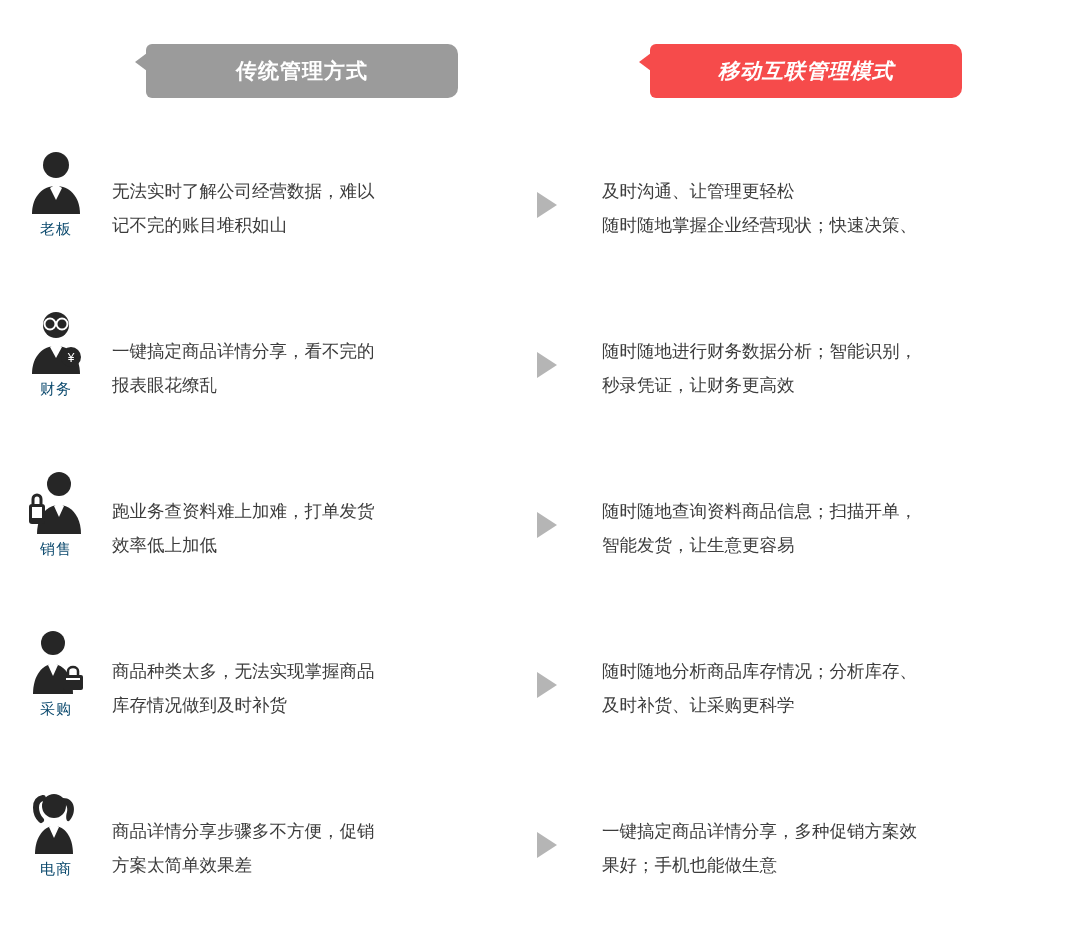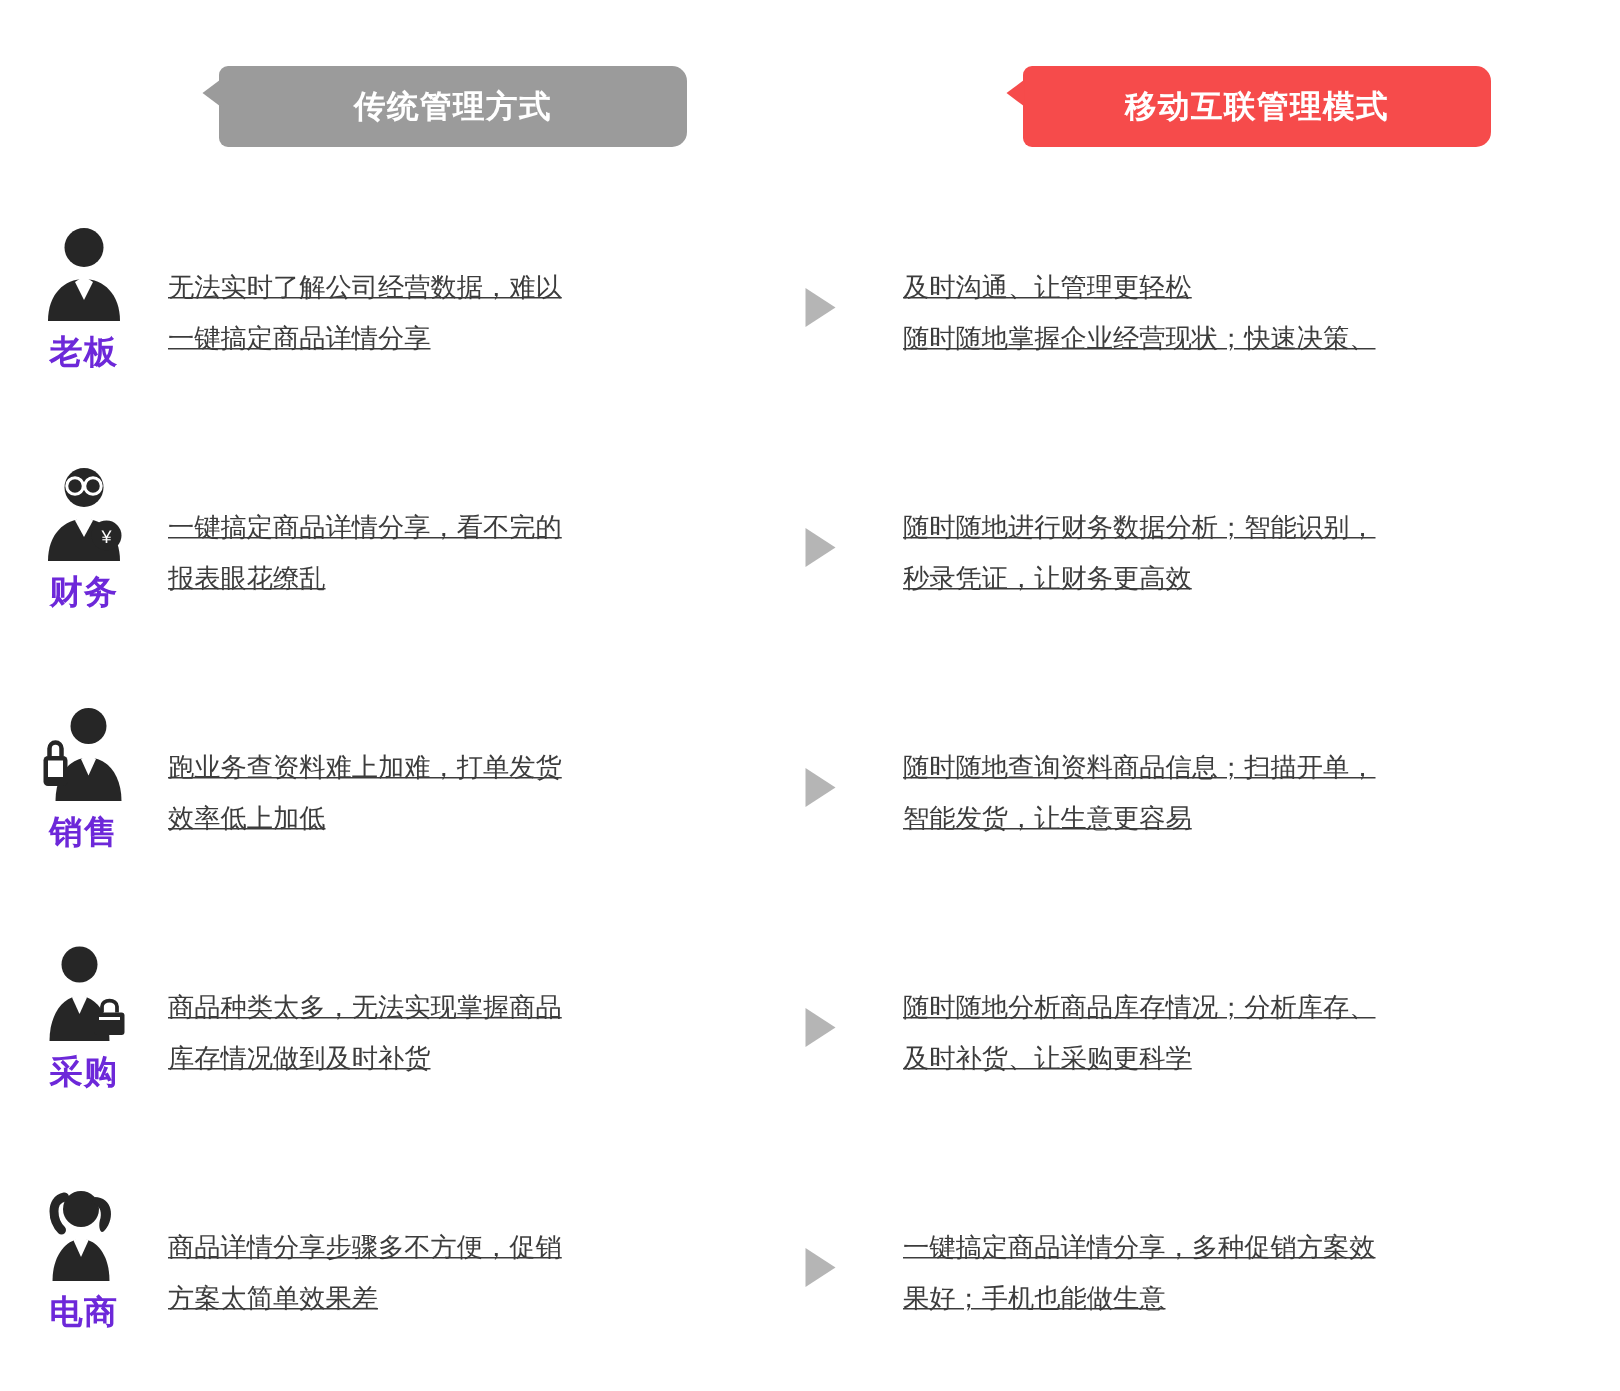--- a/index.html
+++ b/index.html
@@ -56,21 +56,21 @@
     top: 9px;
     width: 0;
     height: 0;
     border-top: 9px solid transparent;
     border-bottom: 9px solid transparent;
   }
   .banner-left { left: 146px; width: 312px; }
   .banner-left .banner-body { background: #9b9b9b; width: 312px; }
   .banner-left .tail { border-right: 12px solid #9b9b9b; }
 
-  .banner-right { left: 682px; width: 312px; }
+  .banner-right { left: 650px; width: 312px; font-style: italic; }
   .banner-right .banner-body { background: #f64b4b; width: 312px; }
   .banner-right .tail { border-right: 12px solid #f64b4b; }
 
   
   .rows {
     position: absolute;
     top: 96px;
     left: 0;
     width: 1080px;
   }
@@ -89,24 +89,23 @@
     flex-direction: column;
     align-items: center;
   }
   .avatar {
     width: 66px;
     height: 66px;
     position: relative;
   }
   .role-label {
     margin-top: 6px;
-    font-size: 22px;
-    color: #6d28d9;
+    font-size: 15px;
+    color: #0c4a6e;
     letter-spacing: 1px;
-    font-weight: bold;
   }
   .text-left {
     width: 380px;
     min-width: 380px;
     padding-top: 42px;
     font-size: 17.5px;
     line-height: 34px;
     color: #3c3c3c;
     box-sizing: border-box;
     padding-right: 10px;
@@ -130,21 +129,20 @@
     min-width: 430px;
     padding-top: 42px;
     font-size: 17.5px;
     line-height: 34px;
     color: #3c3c3c;
     box-sizing: border-box;
     padding-right: 8px;
   }
   .line {
     display: block;
-    text-decoration: underline;
   }
 </style>
 </head>
 <body>
 
 <div class="page">
 
   <div class="header-row">
     <div class="banner banner-left">
       <div class="tail"></div>
@@ -164,21 +162,21 @@
           <svg viewBox="0 0 66 66" width="66" height="66" aria-hidden="true">
             <circle cx="33" cy="17" r="13" fill="#262626"></circle>
             <path d="M9 66 C9 48 20 38 33 38 C46 38 57 48 57 66 Z" fill="#262626"></path>
             <path d="M27 40 L33 52 L39 40 L36 38 L30 38 Z" fill="#ffffff"></path>
           </svg>
         </div>
         <div class="role-label">老板</div>
       </div>
       <div class="text-left">
         <span class="line">无法实时了解公司经营数据，难以</span>
-        <span class="line">一键搞定商品详情分享</span>
+        <span class="line">记不完的账目堆积如山</span>
       </div>
       <div class="arrow-cell">
         <div class="arrow"></div>
       </div>
       <div class="text-right">
         <span class="line">及时沟通、让管理更轻松</span>
         <span class="line">随时随地掌握企业经营现状；快速决策、</span>
       </div>
     </div>
 

